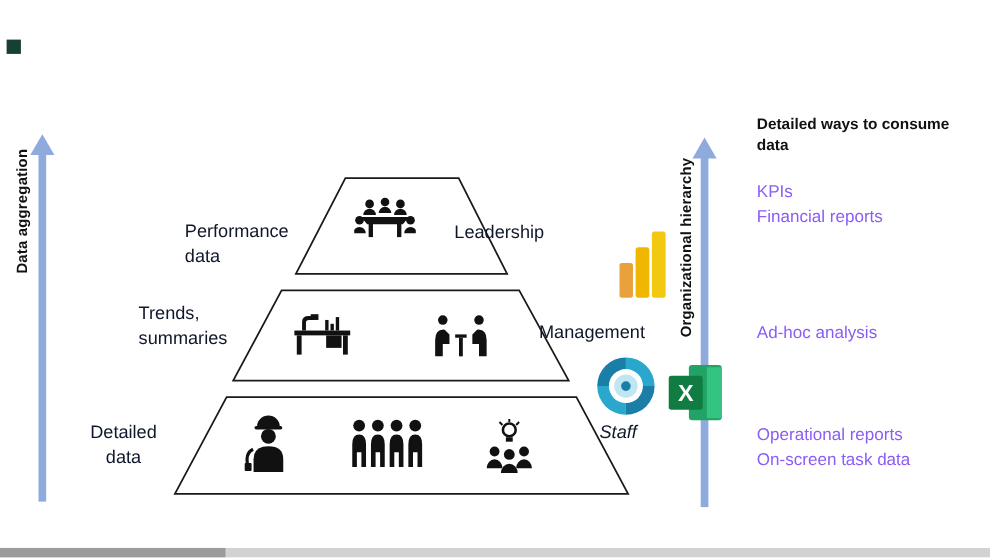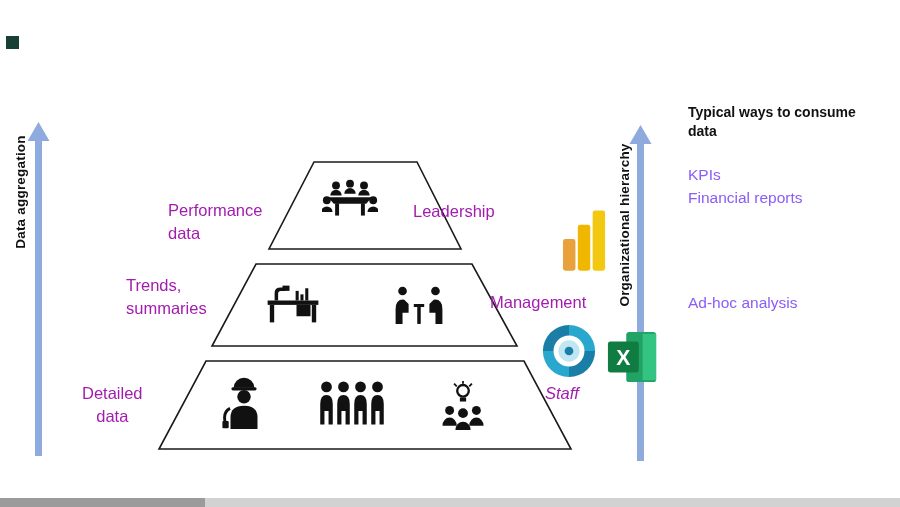--- a/index.html
+++ b/index.html
@@ -21,21 +21,21 @@
     font-weight: 700;
     font-size: 13.5px;
     letter-spacing: 0.2px;
     color: #111;
   }
   .plabel {
     position: absolute;
     font-size: 16.5px;
     line-height: 23px;
     white-space: pre-line;
-    color: #a21caf;
+    color: #0f172a;
   }
   .icon { position: absolute; }
   .logo { position: absolute; }
   .consume-title {
     position: absolute;
     left: 688px;
     top: 103px;
     width: 186px;
     font-weight: 700;
     font-size: 14px;
@@ -199,30 +199,34 @@
 
   <div class="logo" style="left:606px; top:330px;">
     <svg width="54" height="54" viewBox="0 0 56 56">
       <rect x="21" y="2" width="31" height="52" rx="3" fill="#21A366"></rect>
       <rect x="38" y="4" width="14" height="48" fill="#33C481"></rect>
       <rect x="2" y="12" width="32" height="32" rx="2.5" fill="#107C41"></rect>
       <text x="18" y="36" text-anchor="middle" font-size="22" font-weight="bold" fill="#ffffff">X</text>
     </svg>
   </div>
 
-  <div class="consume-title">Typical ways to consume data</div>
+  <div class="consume-title">Detailed ways to consume data</div>
 
   <div class="consume-group" style="top:163px;">
     <div>KPIs</div>
     <div>Financial reports</div>
   </div>
 
   <div class="consume-group" style="top:291px;">
     <div>Ad-hoc analysis</div>
   </div>
 
+  <div class="consume-group" style="top:384px;">
+    <div>Operational reports</div>
+    <div>On-screen task data</div>
+  </div>
 
   <svg class="scrub" width="900" height="9">
     <rect x="0" y="0" width="900" height="9" fill="#d2d2d2"></rect>
     <rect x="0" y="0" width="205" height="9" fill="#9b9b9b"></rect>
   </svg>
 
 </div>
 
 </body></html>

